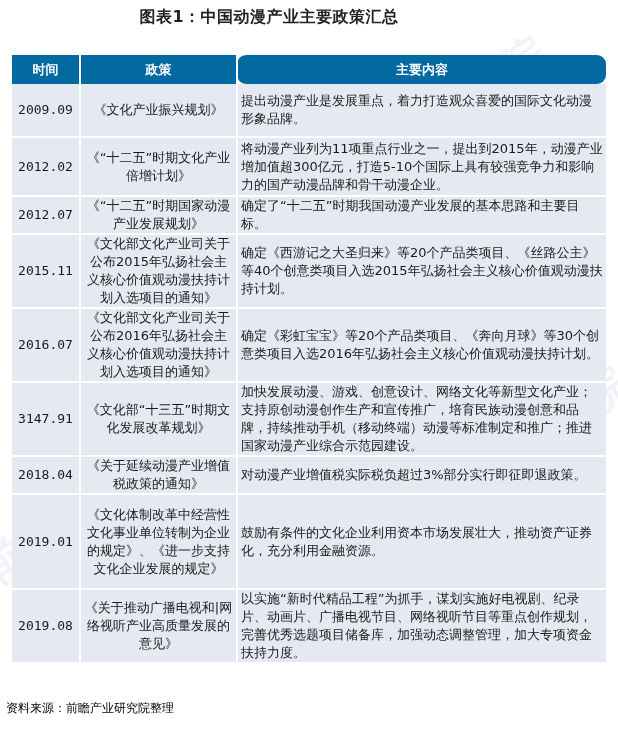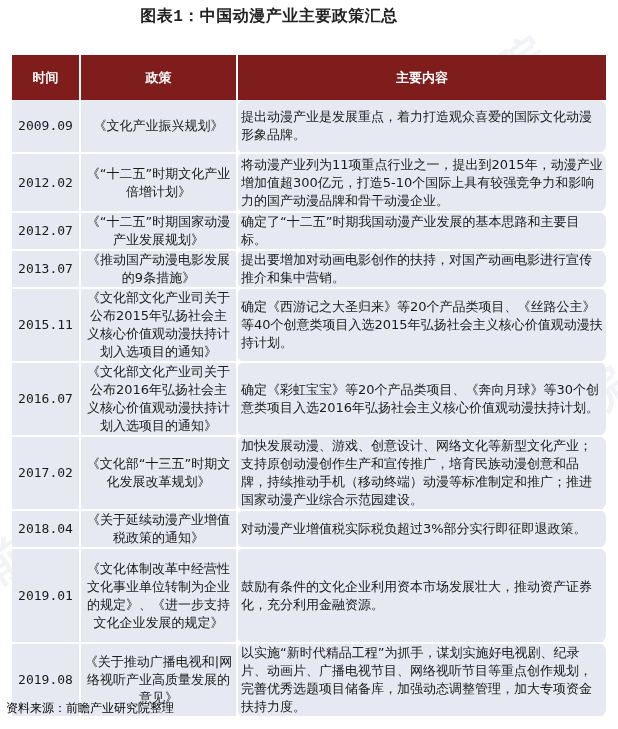--- a/index.html
+++ b/index.html
@@ -5,41 +5,40 @@
   html, body { margin: 0; padding: 0; background: #ffffff; }
   body {
     width: 618px; height: 729px; position: relative; overflow: hidden;
     font-family: "DejaVu Sans", "Liberation Sans", sans-serif;
     color: #1a1a1a;
   }
   .title {
     position: absolute; left: 0; top: 6px; width: 538px; text-align: center;
     font-size: 16px; font-weight: bold; color: #222; letter-spacing: 0.5px;
     line-height: 22px;
-    font-family: Liberation Mono, monospace;
   }
   .watermark {
     position: absolute; pointer-events: none; color: rgba(120,140,170,0.10);
     font-size: 46px; font-weight: bold; transform: rotate(-35deg); white-space: nowrap;
   }
   table.policy {
     position: absolute; left: 12px; top: 55px; width: 594px;
     border-collapse: collapse; table-layout: fixed;
     font-size: 13px; line-height: 18px;
   }
   table.policy th {
-    background: #7f1d1d; color: #ffffff; font-weight: bold; font-size: 13px;
-    height: 21px; padding: 12px; text-align: center; border-right: 2px solid #ffffff;
+    background: #0369a1; color: #ffffff; font-weight: bold; font-size: 13px;
+    height: 21px; padding: 4px; text-align: center; border-right: 2px solid #ffffff;
   }
-  table.policy th:last-child { border-right: none; }
+  table.policy th:last-child { border-right: none; border-radius: 9px; }
   table.policy td {
     background: #e6e9f2; border-bottom: 2px solid #ffffff; border-right: 2px solid #ffffff;
     vertical-align: middle; padding: 0 3px; color: #1a1a1a;
   }
-  table.policy td:last-child { border-right: none; border-radius: 8px; }
+  table.policy td:last-child { border-right: none; }
   td.date { text-align: center; font-family: "DejaVu Sans Mono", "Liberation Mono", monospace; font-size: 13px; padding: 0; }
   td.policy-name { text-align: center; }
   td.content { text-align: left; }
   .footer-left {
     position: absolute; left: 6px; top: 700px; font-size: 12px; color: #000000;
   }
   .footer-right {
     position: absolute; right: 4px; top: 700px; font-size: 12px; color: #222; margin-top: 28px;
   }
 </style>
@@ -74,37 +73,32 @@
     <tr style="height:59px">
       <td class="date">2012.02</td>
       <td class="policy-name">《“十二五”时期文化产业倍增计划》</td>
       <td class="content">将动漫产业列为11项重点行业之一，提出到2015年，动漫产业增加值超300亿元，打造5-10个国际上具有较强竞争力和影响力的国产动漫品牌和骨干动漫企业。</td>
     </tr>
     <tr style="height:36px">
       <td class="date">2012.07</td>
       <td class="policy-name">《“十二五”时期国家动漫产业发展规划》</td>
       <td class="content">确定了“十二五”时期我国动漫产业发展的基本思路和主要目标。</td>
     </tr>
-    <tr style="height:37px">
-      <td class="date">2013.07</td>
-      <td class="policy-name">《推动国产动漫电影发展的9条措施》</td>
-      <td class="content">提出要增加对动画电影创作的扶持，对国产动画电影进行宣传推介和集中营销。</td>
-    </tr>
     <tr style="height:72px">
       <td class="date">2015.11</td>
       <td class="policy-name">《文化部文化产业司关于公布2015年弘扬社会主义核心价值观动漫扶持计划入选项目的通知》</td>
       <td class="content">确定《西游记之大圣归来》等20个产品类项目、《丝路公主》等40个创意类项目入选2015年弘扬社会主义核心价值观动漫扶持计划。</td>
     </tr>
     <tr style="height:72px">
       <td class="date">2016.07</td>
       <td class="policy-name">《文化部文化产业司关于公布2016年弘扬社会主义核心价值观动漫扶持计划入选项目的通知》</td>
       <td class="content">确定《彩虹宝宝》等20个产品类项目、《奔向月球》等30个创意类项目入选2016年弘扬社会主义核心价值观动漫扶持计划。</td>
     </tr>
     <tr style="height:74px">
-      <td class="date">2017.02</td>
+      <td class="date">3147.91</td>
       <td class="policy-name">《文化部“十三五”时期文化发展改革规划》</td>
       <td class="content">加快发展动漫、游戏、创意设计、网络文化等新型文化产业；支持原创动漫创作生产和宣传推广，培育民族动漫创意和品牌，持续推动手机（移动终端）动漫等标准制定和推广；推进国家动漫产业综合示范园建设。</td>
     </tr>
     <tr style="height:36px">
       <td class="date">2018.04</td>
       <td class="policy-name">《关于延续动漫产业增值税政策的通知》</td>
       <td class="content">对动漫产业增值税实际税负超过3%部分实行即征即退政策。</td>
     </tr>
     <tr style="height:95px">
       <td class="date">2019.01</td>

